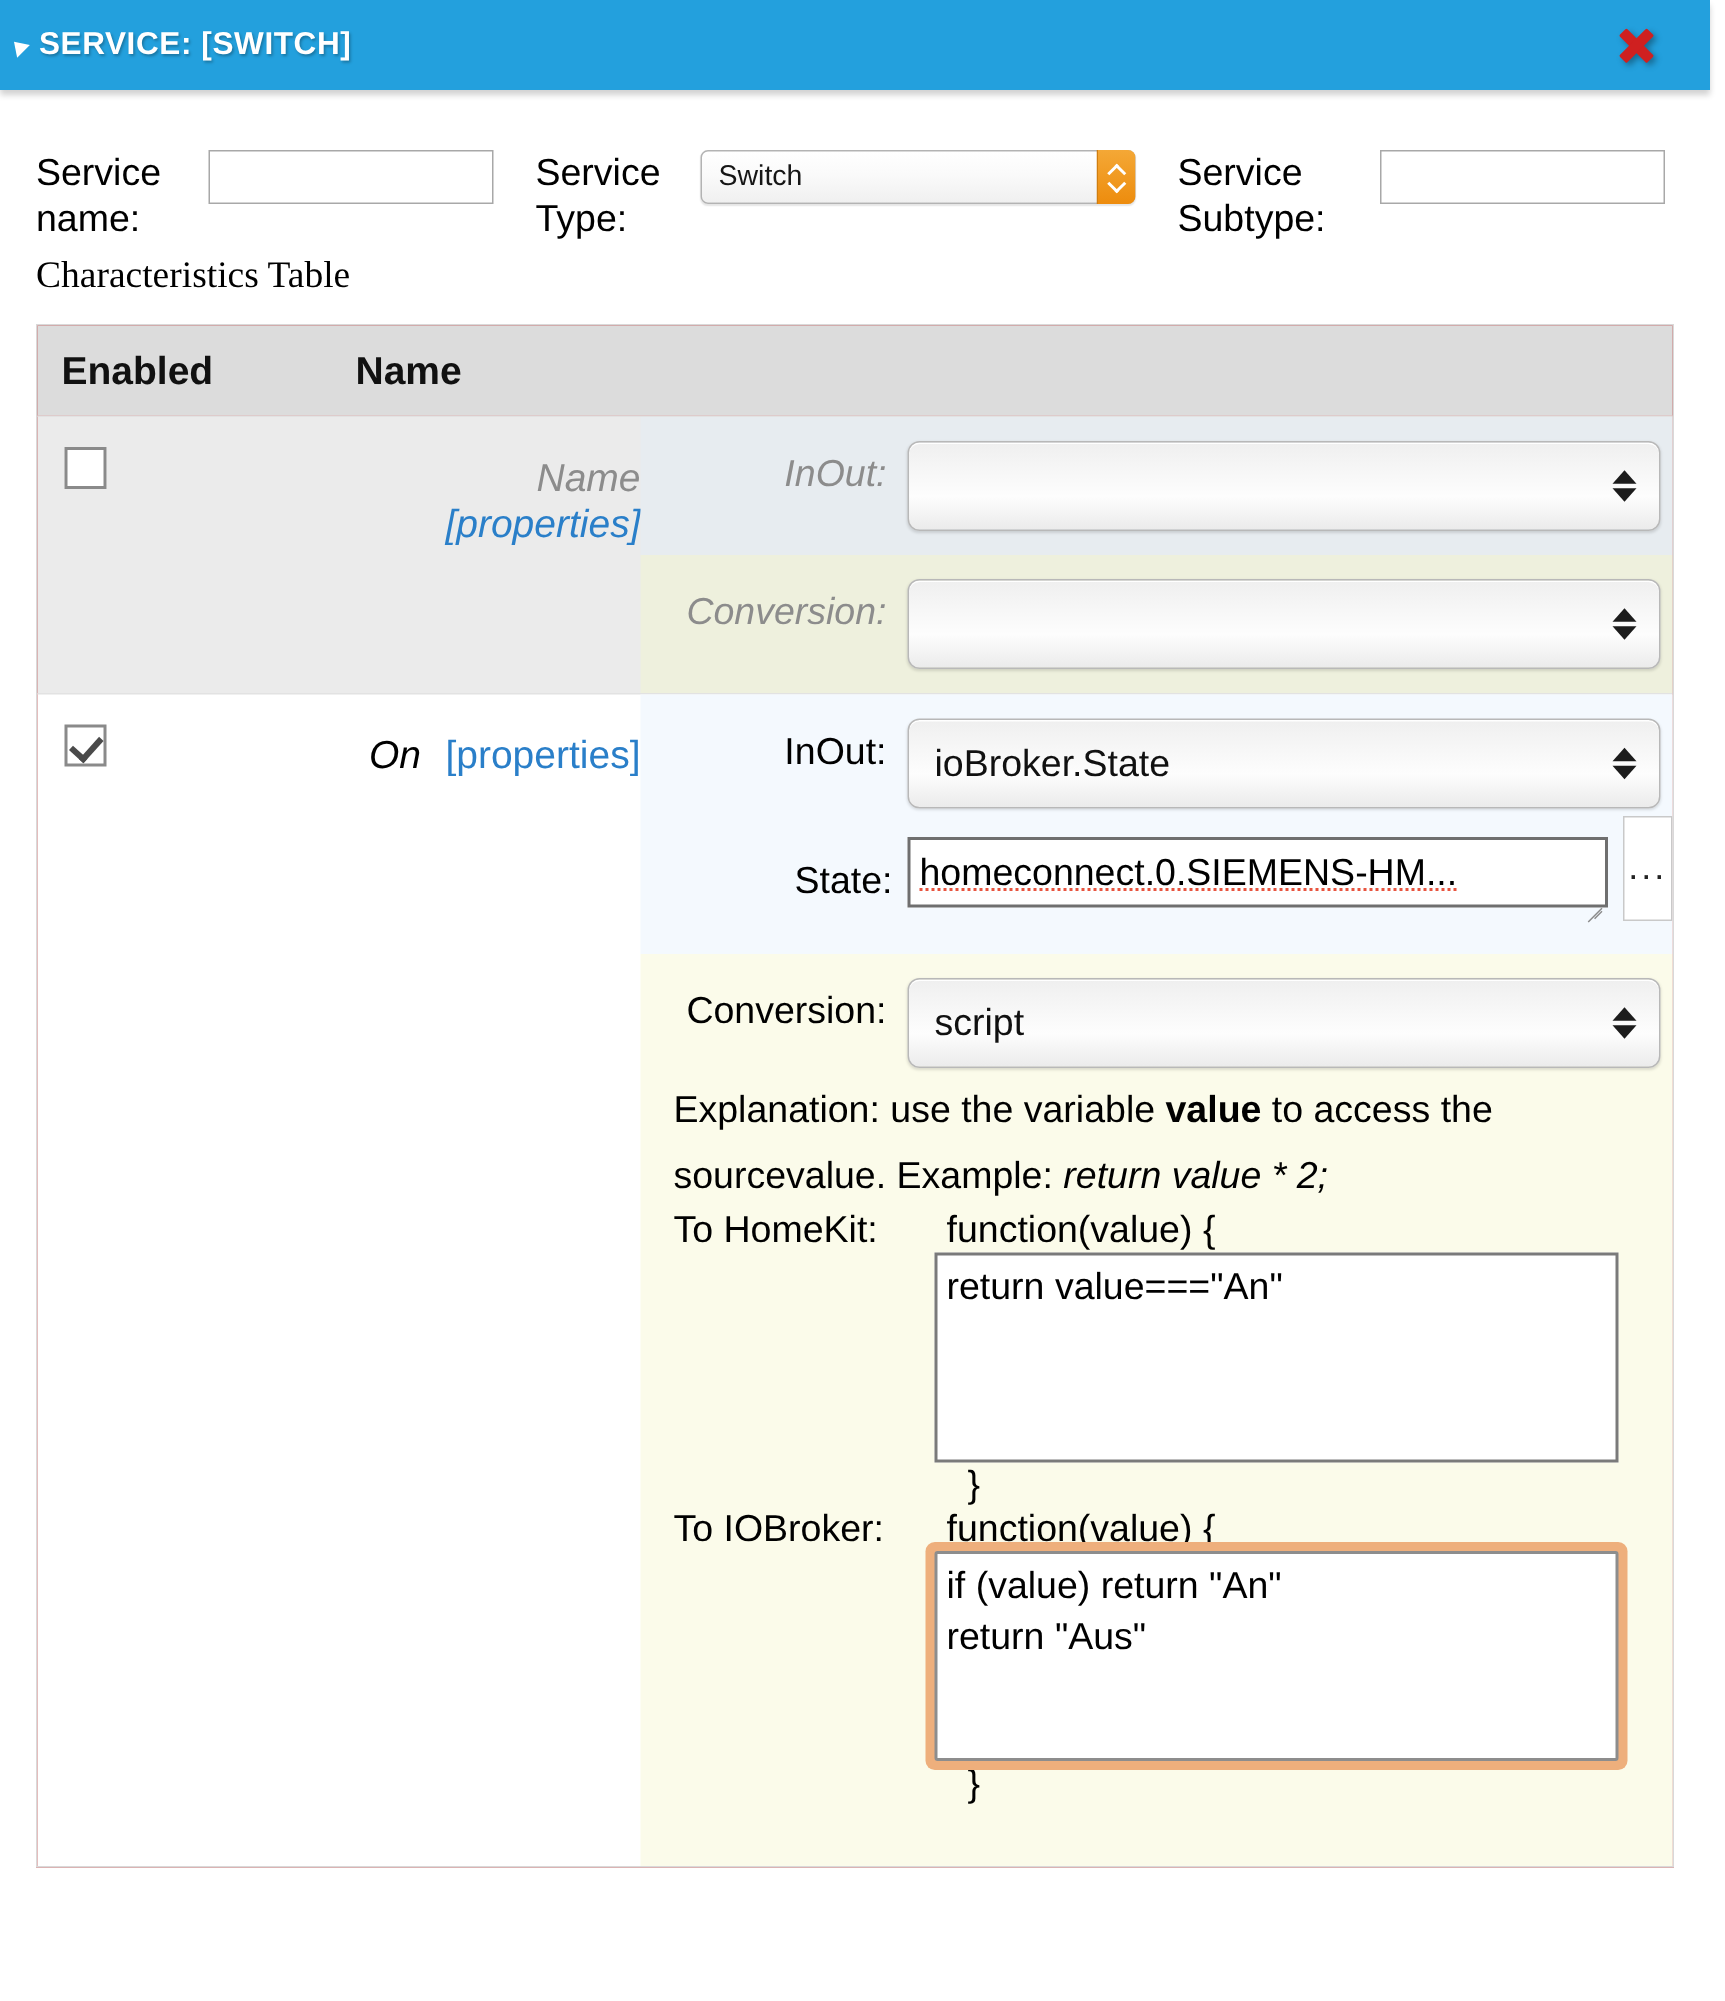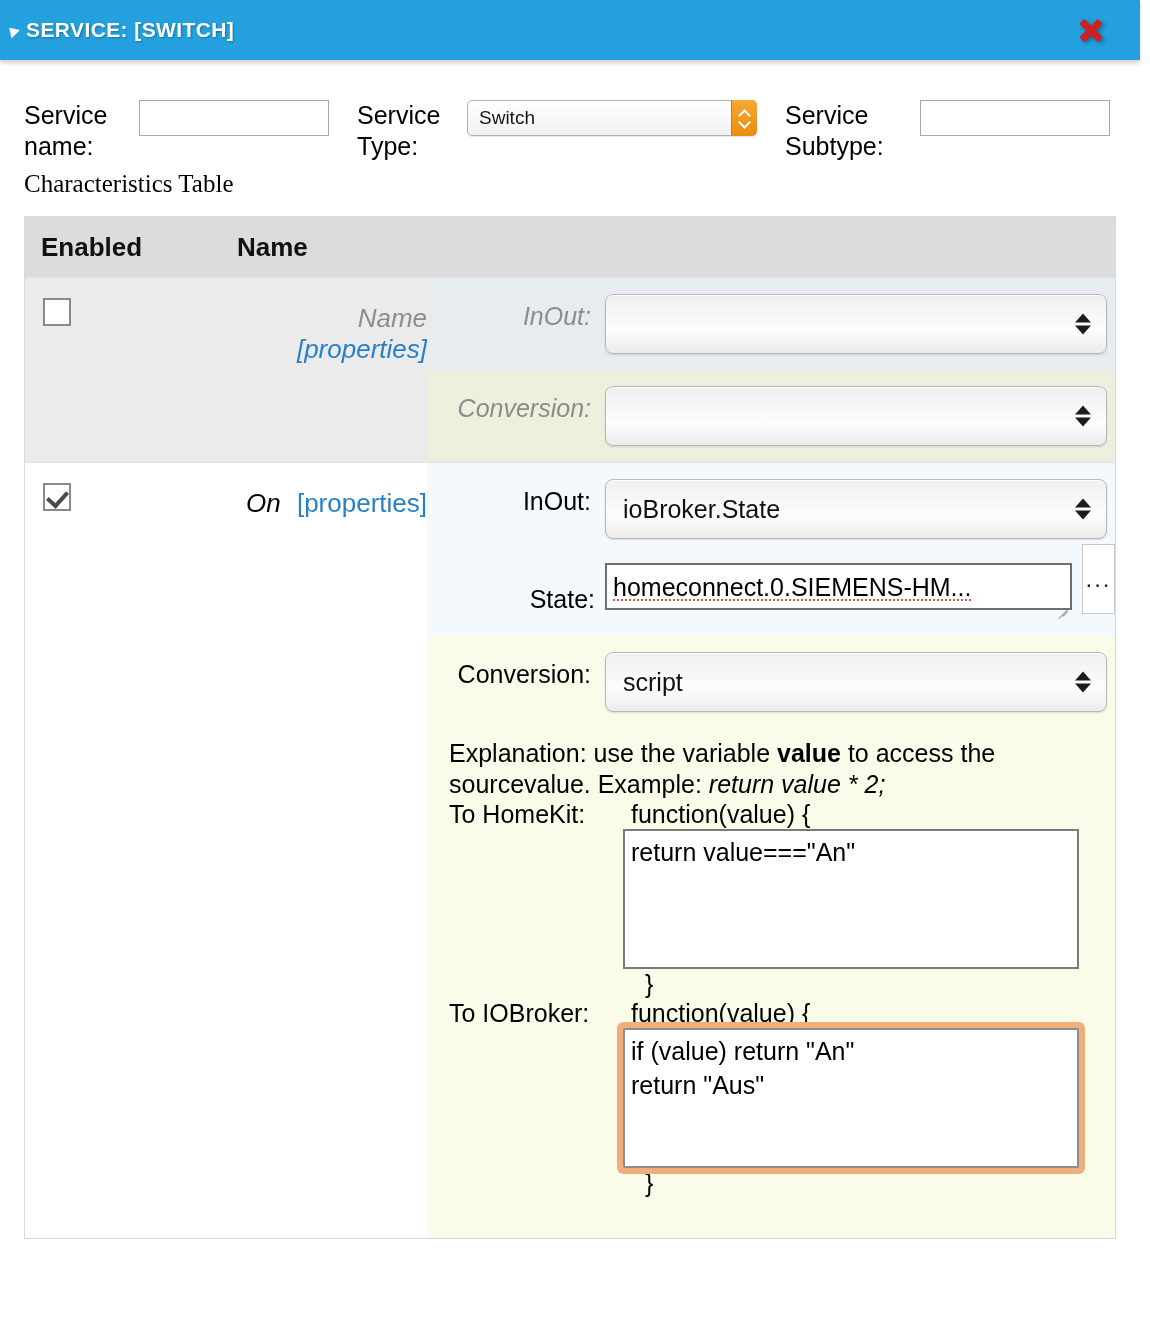--- a/index.html
+++ b/index.html
@@ -300,21 +300,21 @@
   .tri-dn {
     width:0;height:0;
     border-left: 8px solid transparent;
     border-right: 8px solid transparent;
     border-top: 9px solid #1c1c1c;
   }
 
   
   .state-row {
     display:flex;
-    align-items: flex-end;
+    align-items: center;
     padding: 10px 0 22px 0;
   }
   .state-label {
     width: 178px;
     flex: 0 0 auto;
     font-size: 25px;
     text-align: right;
     padding-right: 10px;
     box-sizing: border-box;
     padding-top: 8px;
@@ -376,22 +376,22 @@
   }
 
   
   .conv-body {
     padding-left: 178px;
     padding-right: 14px;
     box-sizing: border-box;
   }
   .explain {
     font-size: 25px;
-    line-height: 31px;
-    padding: 24px 0 0 22px;
+    line-height: 44px;
+    padding: 4px 0 0 22px;
     color: #000;
   }
   .explain b { font-weight: bold; }
   .explain i { font-style: italic; }
   .code-line {
     display: flex;
     align-items: baseline;
     font-size: 25px;
     padding-left: 22px;
   }

